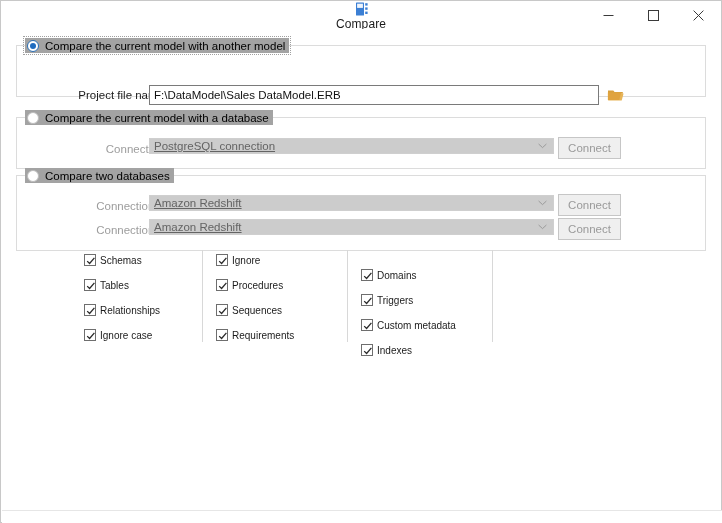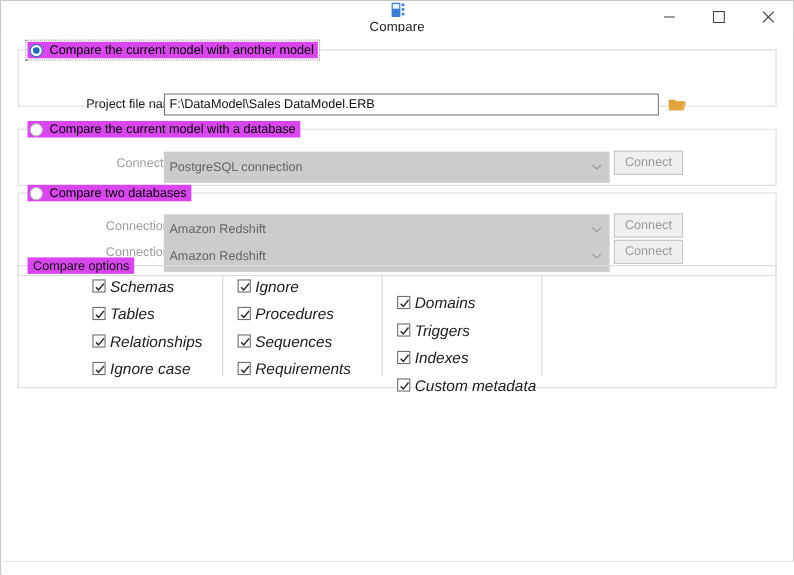--- a/index.html
+++ b/index.html
@@ -56,21 +56,21 @@
   
   .group {
     position: absolute;
     border: 1px solid #dcdcdc;
     box-sizing: border-box;
     background: transparent;
   }
   .group-legend {
     position: absolute;
     top: -8px; left: 8px;
-    background: #d946ef;
+    background: #a3a3a3;
     padding: 0 4px 0 2px;
     display: flex; align-items: center;
     height: 15px;
     font-size: 11.5px;
     color: #000000;
     white-space: nowrap;
   }
   .group-legend.plain { padding-left: 5px; color:#111; }
 
   
@@ -124,25 +124,26 @@
     padding: 0 4px;
     display: flex; align-items: center;
     height: 20px;
   }
 
   .combo {
     position: absolute;
     box-sizing: border-box;
     background: #cccccc;
     border: 1px solid #cfcfcf;
-    height: 28px;
+    height: 16px;
     display: flex; align-items: center;
     font-size: 11.5px;
     color: #646464;
     padding: 0 4px;
+    text-decoration: underline;
   }
   .combo .cval { flex: 1; overflow: hidden; white-space: nowrap; }
   .combo .chev {
     width: 14px; height: 100%;
     display: flex; align-items: center; justify-content: center;
     color: #8d8d8d;
   }
 
   .btn {
     position: absolute;
@@ -170,21 +171,21 @@
   }
   .cbx {
     width: 12px; height: 12px;
     box-sizing: border-box;
     border: 1px solid #6e6e6e;
     background: #ffffff;
     margin-right: 4px;
     position: relative; flex: none;
   }
   .cbx svg { position:absolute; left:0; top:0; }
-  .optlabel { font-size: 14px; color: #1b1b1b; white-space: nowrap; font-style: italic; }
+  .optlabel { font-size: 10px; color: #1b1b1b; white-space: nowrap; }
   .vdiv {
     position: absolute;
     width: 1px;
     background: #d8d8d8;
   }
 
   
   .footer-sep {
     position: absolute;
     left: 0; top: 481px;
@@ -291,23 +292,20 @@
     <div class="combo" style="left:147px; top:190px; width:405px;">
       <span class="cval">Amazon Redshift</span>
       <span class="chev">
         <svg width="9" height="6" viewBox="0 0 9 6">
             <path d="M0.6 1 L4.5 4.6 L8.4 1" fill="none" stroke="#9a9a9a" stroke-width="1"></path>
           </svg>
       </span>
     </div>
     <div class="btn" style="left:556px; top:189px; width:63px;">Connect</div>
 
-    <div class="group" style="left:14px; top:212px; width:690px; height:112px;">
-      <div class="group-legend plain">Compare options</div>
-    </div>
 
     <div class="vdiv" style="left:200px; top:221px; height:92px;"></div>
     <div class="vdiv" style="left:345px; top:221px; height:92px;"></div>
     <div class="vdiv" style="left:490px; top:221px; height:92px;"></div>
 
     <div class="opt-col" style="left:82px; top:223px;">
       <div class="optrow">
         <span class="cbx">
             <svg width="12" height="12" viewBox="0 0 12 12">
               <path d="M2.2 6.1 L4.6 8.5 L9.4 2.8" fill="none" stroke="#2b2b2b" stroke-width="1.3"></path>
@@ -392,29 +390,29 @@
             </svg>
           </span>
         <span class="optlabel">Triggers</span>
       </div>
       <div class="optrow">
         <span class="cbx">
             <svg width="12" height="12" viewBox="0 0 12 12">
               <path d="M2.2 6.1 L4.6 8.5 L9.4 2.8" fill="none" stroke="#2b2b2b" stroke-width="1.3"></path>
             </svg>
           </span>
+        <span class="optlabel">Custom metadata</span>
+      </div>
+      <div class="optrow">
+        <span class="cbx">
+            <svg width="12" height="12" viewBox="0 0 12 12">
+              <path d="M2.2 6.1 L4.6 8.5 L9.4 2.8" fill="none" stroke="#2b2b2b" stroke-width="1.3"></path>
+            </svg>
+          </span>
         <span class="optlabel">Indexes</span>
-      </div>
-      <div class="optrow">
-        <span class="cbx">
-            <svg width="12" height="12" viewBox="0 0 12 12">
-              <path d="M2.2 6.1 L4.6 8.5 L9.4 2.8" fill="none" stroke="#2b2b2b" stroke-width="1.3"></path>
-            </svg>
-          </span>
-        <span class="optlabel">Custom metadata</span>
       </div>
     </div>
 
 
     <div class="footer-sep"></div>
     <div class="footer">
       
       
       
     </div>

